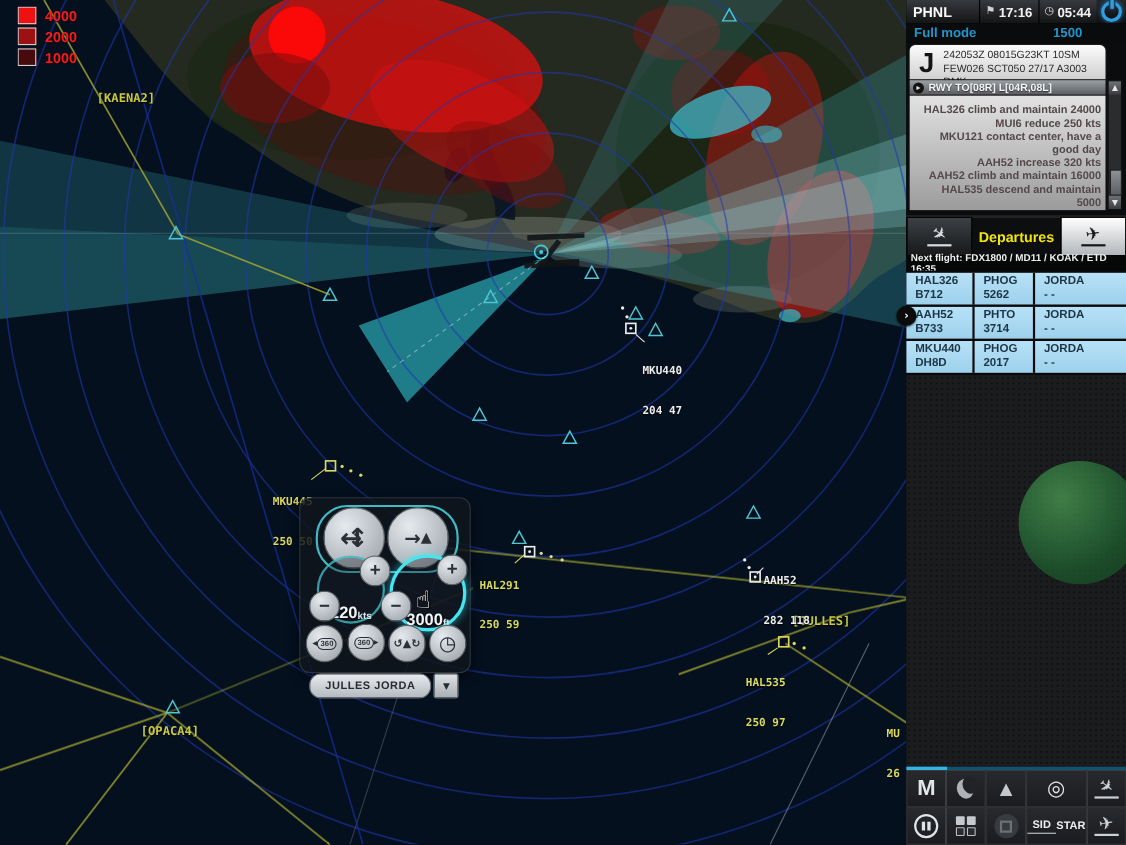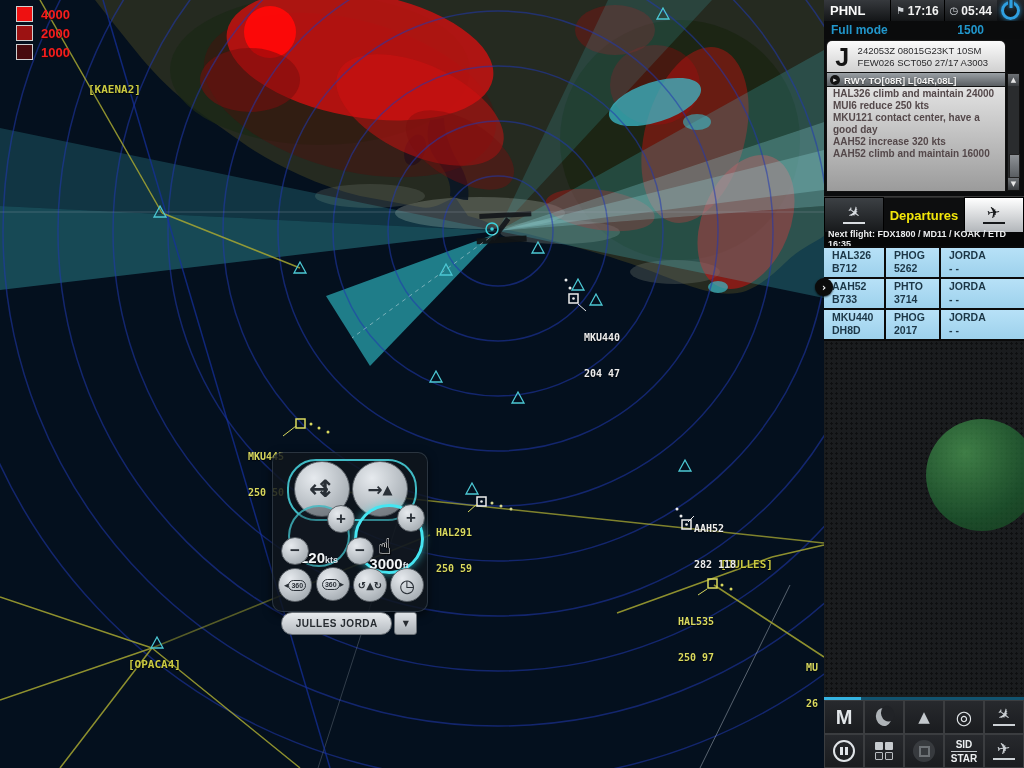--- a/index.html
+++ b/index.html
@@ -72,21 +72,21 @@
   #atiscode{width:32px;font:bold 25px "Liberation Sans",sans-serif;color:#141414;text-align:center;line-height:32px;}
   .atislines{font:9.5px "Liberation Sans",sans-serif;color:#29292b;line-height:12px;padding-top:4px;}
   #rwybar{position:absolute;left:0;top:32px;width:178px;height:14px;display:flex;align-items:center;
           background:linear-gradient(#9aa0a5,#55595d);box-shadow:0 0 0 1px #111;}
   .rwybullet{width:10px;height:10px;border-radius:50%;background:#131313;color:#e8e8e8;
              font:bold 7px "DejaVu Sans",sans-serif;display:flex;align-items:center;justify-content:center;
              margin:0 4px 0 3px;}
   .rwytx{font:bold 9.5px "Liberation Sans",sans-serif;color:#f4f4f4;text-shadow:0 1px 1px #333;}
   #logbox{position:absolute;left:0;top:46px;width:178px;height:104px;
           background:linear-gradient(#e2e2e2,#9b9b9b);box-shadow:0 0 0 1px #111;
-          padding:1px 4px 0 6px;box-sizing:border-box;}
+          padding:8px 4px 0 6px;box-sizing:border-box;text-align:right;}
   .logln{font:bold 10px "Liberation Sans",sans-serif;color:#54484a;line-height:12px;}
   #vscroll{position:absolute;left:180px;top:32px;width:13px;height:118px;background:#2a2c2e;
            border:1px solid #111;box-sizing:border-box;}
   .sarrow{position:absolute;left:0;width:11px;height:12px;background:linear-gradient(#6d7175,#3a3d40);
           color:#e6e6e6;font:7px "DejaVu Sans",sans-serif;display:flex;align-items:center;justify-content:center;}
   .sthumb{position:absolute;left:1px;top:80px;width:9px;height:22px;background:linear-gradient(#8e9296,#5a5e62);
           border:1px solid #222;}
   
   #tabs{position:absolute;left:0;top:196px;width:200px;height:36px;display:flex;border-top:1px solid #3a3a3a;}
   .tabico{width:60px;height:36px;display:flex;flex-direction:column;align-items:center;justify-content:center;
@@ -136,21 +136,21 @@
   .crescent:after{content:"";position:absolute;left:6px;top:-1px;width:13px;height:16px;border-radius:50%;background:#212327;}
   .pauseico{width:18px;height:18px;border:2px solid #e0e4e8;border-radius:50%;display:flex;
             align-items:center;justify-content:center;gap:2.5px;}
   .pauseico i{display:block;width:2.5px;height:8px;background:#e0e4e8;}
   .gridico{display:grid;grid-template-columns:8px 8px;grid-template-rows:8px 8px;gap:2px;}
   .gridico i{display:block;box-sizing:border-box;}
   .gridico .gf{background:#c6cace;border-radius:1px;}
   .gridico .go{border:1.5px solid #b9bdc1;border-radius:1px;background:#2a2c30;}
   .stopdim{width:22px;height:22px;border-radius:50%;background:#3c3f43;display:flex;align-items:center;justify-content:center;opacity:.85;}
   .stopdim i{display:block;width:7px;height:7px;border:2px solid #7b8084;}
-  .sidstar{display:flex;flex-direction:column;align-items:center;font:bold 10px "Liberation Sans",sans-serif;color:#eceff1;}
+  .sidstar{display:flex;flex-direction:row;align-items:center;font:bold 10px "Liberation Sans",sans-serif;color:#eceff1;}
   .sidstar .sid{border-bottom:1px solid #c4c9cd;padding:0 5px 1px;}
   .sidstar .star{padding-top:1px;}
   .tplane{display:flex;flex-direction:column;align-items:center;}
 </style>
 </head>
 <body>
 
 <div id="stage">
 
   <div id="map">
@@ -423,20 +423,21 @@
       <div id="rwybar">
         <span class="rwybullet">▸</span>
         <span class="rwytx">RWY TO[08R] L[04R,08L]</span>
       </div>
       <div id="logbox">
         <div class="logln">HAL326 climb and maintain 24000</div>
         <div class="logln">MUI6 reduce 250 kts</div>
         <div class="logln">MKU121 contact center, have a good day</div>
         <div class="logln">AAH52 increase 320 kts</div>
         <div class="logln">AAH52 climb and maintain 16000</div>
+        <div class="logln">HAL535 descend and maintain 5000</div>
       </div>
       <div id="vscroll">
         <div class="sarrow" style="top:0;">
             <span>▲</span>
           </div>
         <div class="sthumb"></div>
         <div class="sarrow" style="bottom:0;">
             <span>▼</span>
           </div>
       </div>

